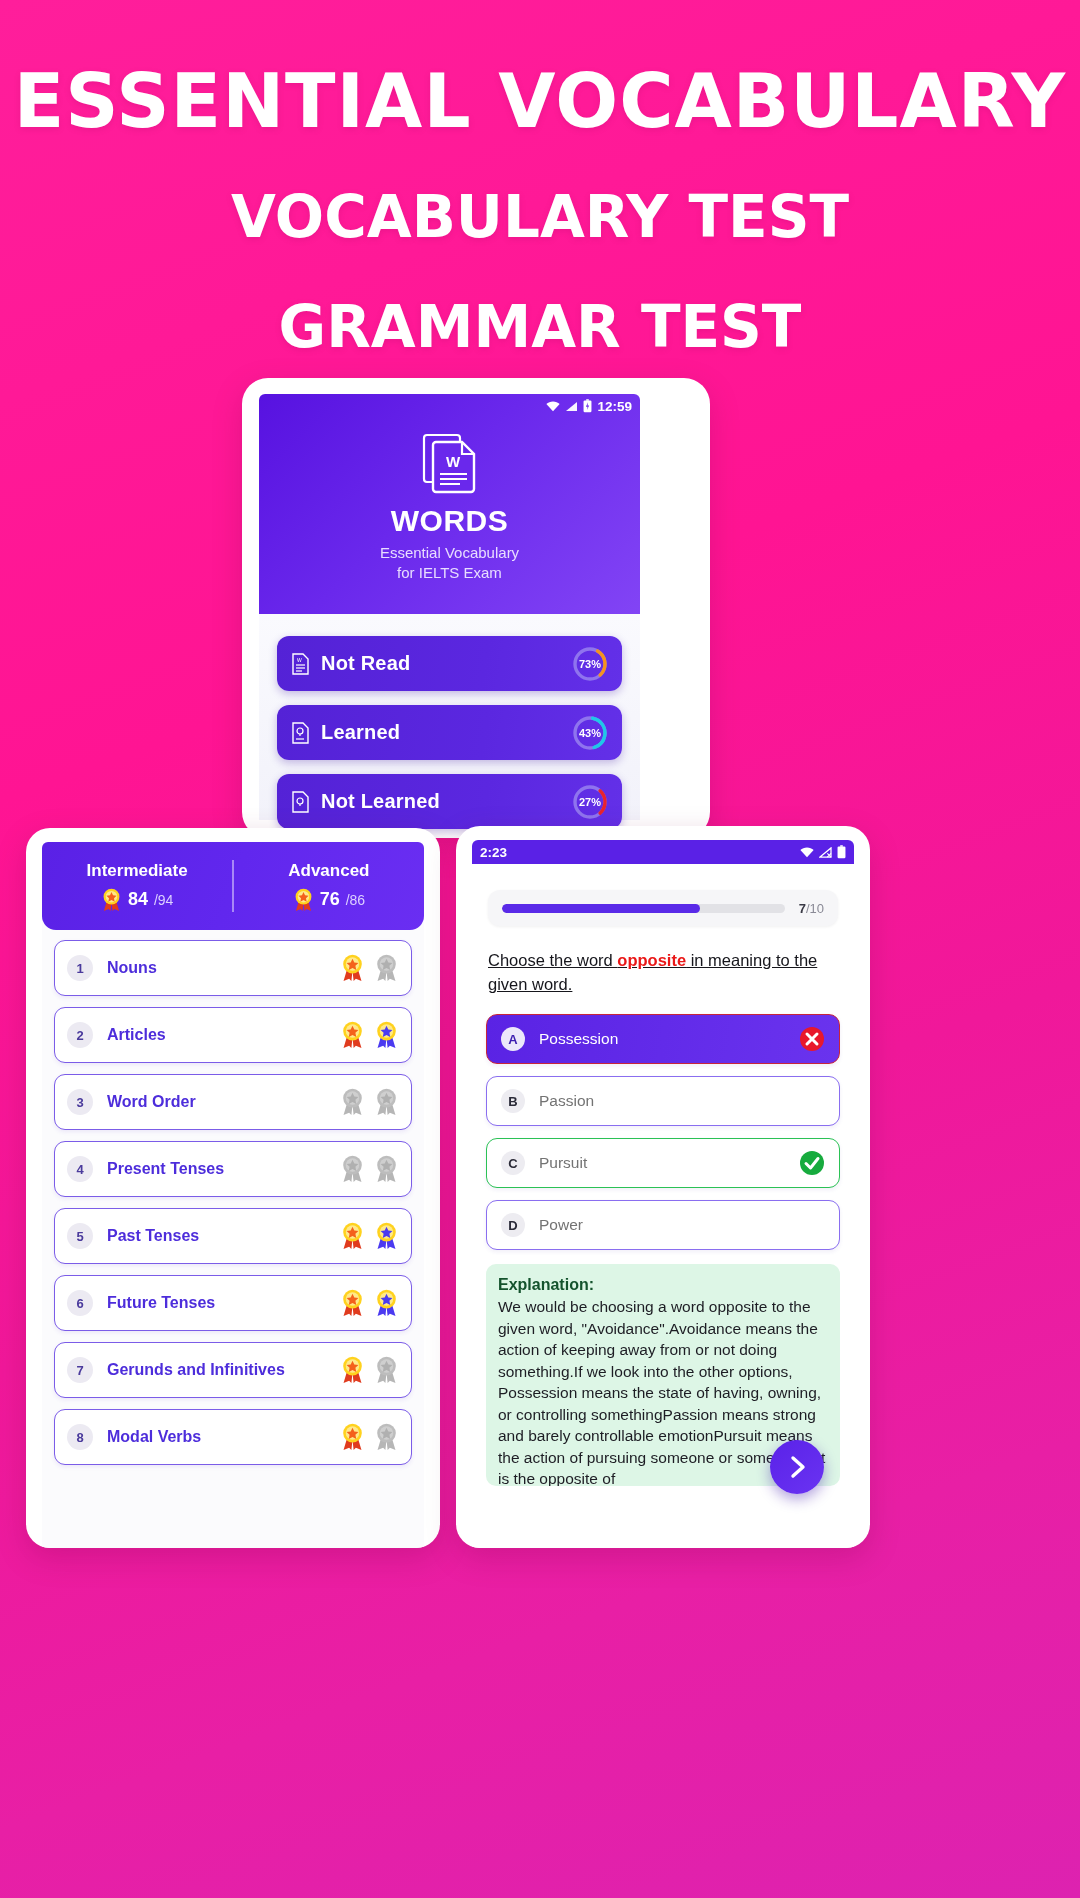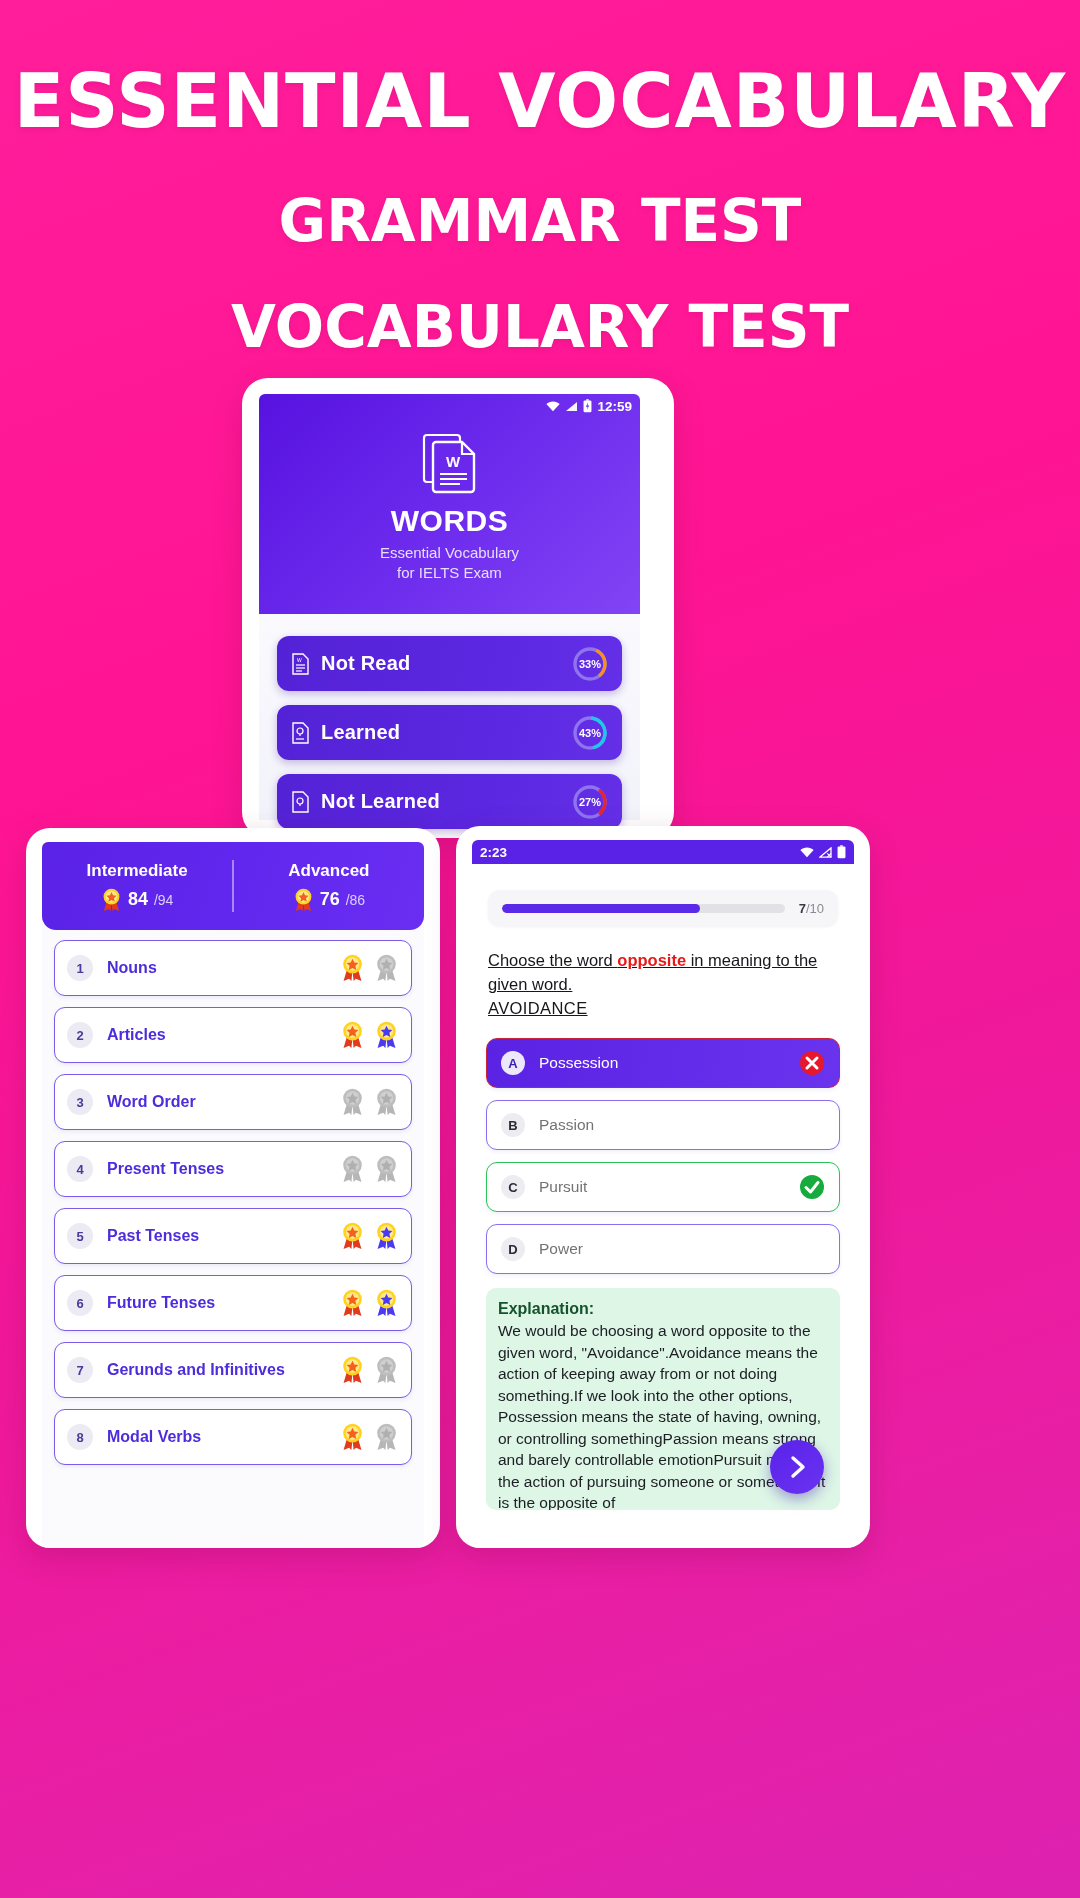--- a/index.html
+++ b/index.html
@@ -32,21 +32,21 @@
   .phone {
     position: absolute;
     background: #ffffff;
     border-radius: 26px;
     box-shadow: 0 10px 30px rgba(120,0,70,0.22);
     overflow: hidden;
   }
   .screen { position: absolute; overflow: hidden; background: #ffffff; }
 
   
-  #phone-top { left: 242px; top: 378px; width: 432px; height: 460px; border-radius: 26px; padding: 16px 20px 0 16px; }
+  #phone-top { left: 242px; top: 378px; width: 468px; height: 460px; border-radius: 26px; padding: 16px 20px 0 16px; }
   #phone-top .screen { left: 17px; top: 16px; width: 381px; height: 450px; border-radius: 6px; }
 
   
   .statusbar {
     height: 24px; display: flex; align-items: center; justify-content: flex-end;
     padding: 0 8px; gap: 5px;
     color: #ffffff; font-size: 13px; font-weight: 700;
   }
   .statusbar.left { justify-content: space-between; }
   .sb-icons { display: flex; align-items: center; gap: 5px; }
@@ -157,22 +157,22 @@
     border-radius: 50%; background: linear-gradient(140deg,#5a22e8,#6a33f2);
     display: flex; align-items: center; justify-content: center;
     box-shadow: 0 5px 14px rgba(60,20,170,0.4); z-index: 5;
   }
 </style>
 </head>
 <body>
 
 <div class="headings">
   <div class="h-line h1">ESSENTIAL  VOCABULARY</div>
+  <div class="h-line h3">VOCABULARY TEST</div>
   <div class="h-line h2">GRAMMAR TEST</div>
-  <div class="h-line h3">VOCABULARY TEST</div>
 </div>
 
 <div class="phone" id="phone-top">
   <div class="screen">
 
     <div class="app-head">
       <div class="statusbar" style="position:absolute;top:0;left:0;right:0;">
         <div class="sb-icons">
           <svg class="ic-wifi" viewBox="0 0 16 12">
               <path d="M8 11.5 0.4 3.1C2.4 1.3 5.1 0.3 8 0.3s5.6 1 7.6 2.8L8 11.5z" fill="#fff"></path>
@@ -214,21 +214,21 @@
             <line x1="5" y1="12" x2="14" y2="12" stroke="#fff" stroke-width="1.2"></line>
             <line x1="5" y1="15" x2="14" y2="15" stroke="#fff" stroke-width="1.2"></line>
             <line x1="5" y1="18" x2="11" y2="18" stroke="#fff" stroke-width="1.2"></line>
           </svg>
         <span class="stat-label">Not Read</span>
         <span class="ring">
           <svg width="36" height="36" viewBox="0 0 36 36">
               <circle cx="18" cy="18" r="15" fill="none" stroke="#8f74ee" stroke-width="3.4"></circle>
               <circle cx="18" cy="18" r="15" fill="none" stroke="#f5921e" stroke-width="3.4" stroke-linecap="round" stroke-dasharray="28 95" transform="rotate(-60 18 18)"></circle>
             </svg>
-          <span>33%</span>
+          <span>73%</span>
         </span>
       </div>
 
       <div class="stat-row">
         <svg class="stat-ic" viewBox="0 0 18 22">
             <path d="M2 1h10l5 5v15H2z" fill="none" stroke="#fff" stroke-width="1.4"></path>
             <circle cx="9" cy="9" r="3" fill="none" stroke="#fff" stroke-width="1.2"></circle>
             <line x1="9" y1="12" x2="9" y2="14" stroke="#fff" stroke-width="1.2"></line>
             <line x1="5" y1="17" x2="13" y2="17" stroke="#fff" stroke-width="1.2"></line>
           </svg>
@@ -485,21 +485,20 @@
 
     <div class="q-progress-wrap">
       <div class="q-bar">
           <i id="q-fill" style="width: 70%;"></i>
         </div>
       <span class="q-count"><span>7</span><em>/10</em></span>
     </div>
 
     <div class="q-text">
       <span>Choose the word </span><span class="hl">opposite</span><span> in meaning to the given word.</span>
-      <span class="q-word">AVOIDANCE</span>
     </div>
 
     <div class="opt-list" id="opt-list">
         <div class="opt selected-wrong">
           <span class="opt-key">A</span>
           <span class="opt-text">Possession</span>
           <svg class="opt-mark" viewBox="0 0 26 26">
             <circle cx="13" cy="13" r="12" fill="#e8182c"></circle>
             <path d="M8 8 L18 18 M18 8 L8 18" stroke="#fff" stroke-width="3" stroke-linecap="round"></path>
           </svg>

